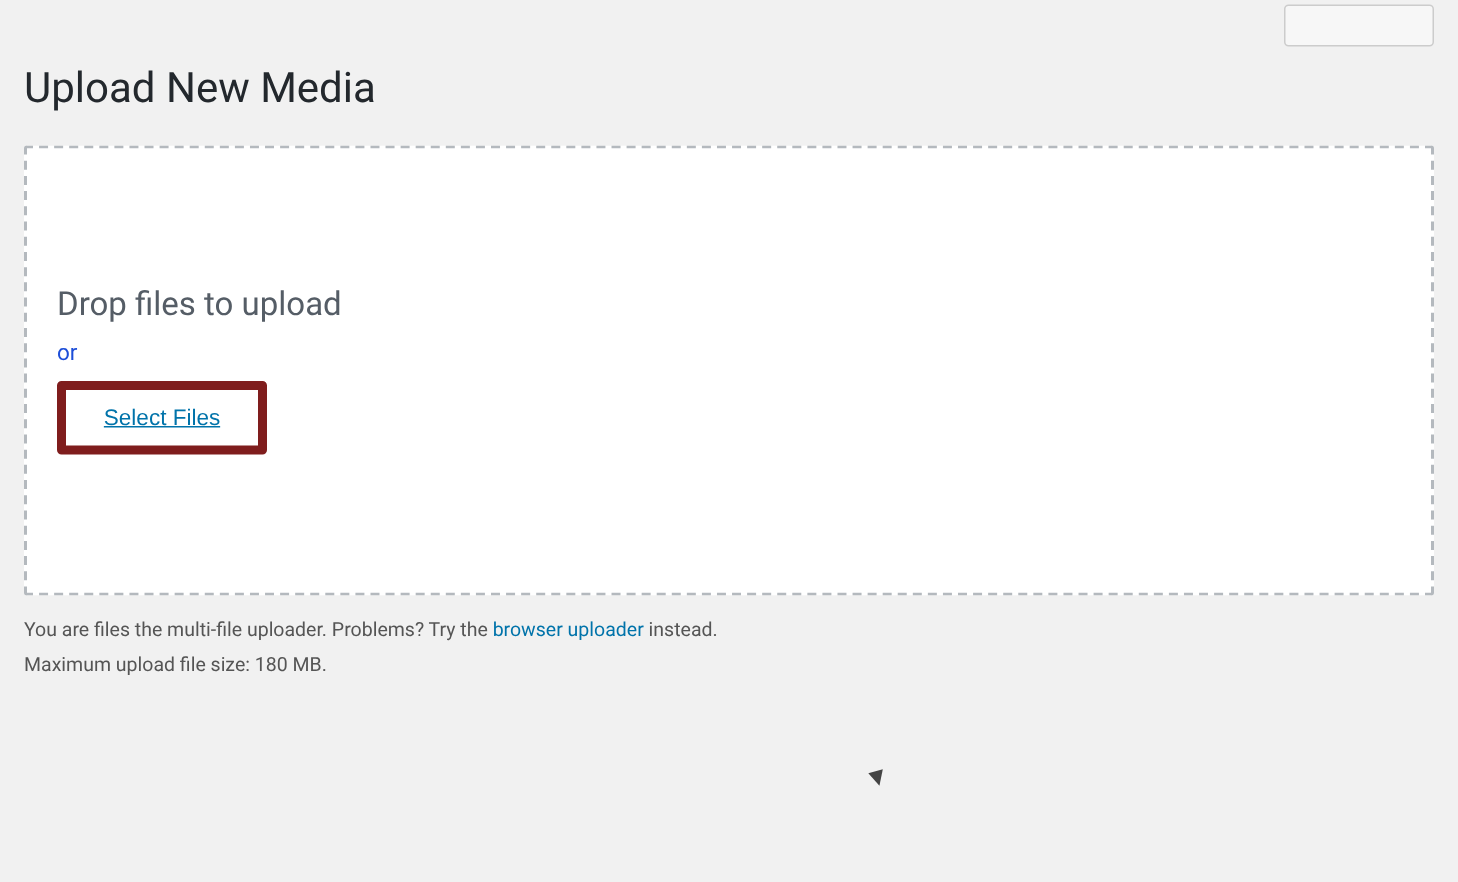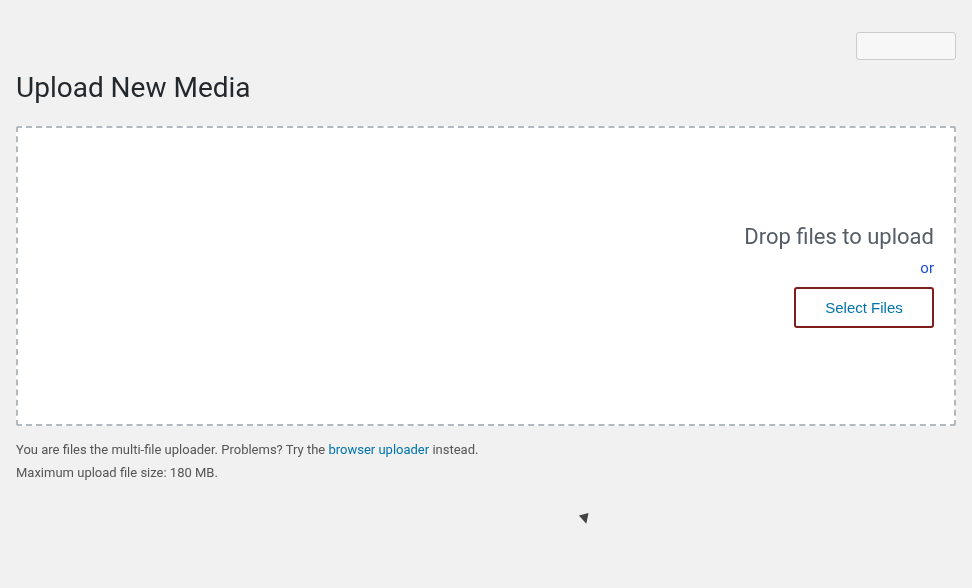--- a/index.html
+++ b/index.html
@@ -14,21 +14,21 @@
       background-color: #f1f1f1;
       font-family: -apple-system, BlinkMacSystemFont, "Segoe UI", Roboto, Oxygen, sans-serif;
       color: #444;
       overflow: hidden;
     }
 
     .page-wrapper {
       width: 972px;
       height: 588px;
       background-color: #f1f1f1;
-      padding: 32px 16px;
+      padding: 3px 16px;
       position: relative;
     }
 
     .top-bar {
       display: flex;
       justify-content: flex-end;
       margin-bottom: 10px;
     }
 
     .top-bar-button {
@@ -52,49 +52,50 @@
     }
 
     .upload-area {
       width: 100%;
       border: 2px dashed #b4b9be;
       border-radius: 2px;
       background-color: #fff;
       min-height: 300px;
       display: flex;
       flex-direction: column;
-      align-items: flex-end;
+      align-items: flex-start;
       justify-content: center;
       gap: 10px;
       padding: 40px 20px;
       cursor: default;
     }
 
     .drop-text {
       font-size: 22px;
       color: #555d66;
       font-weight: 400;
     }
 
     .or-text {
       font-size: 15px;
       color: #1d4ed8;
     }
 
     .select-files-btn {
       background-color: #fff;
-      border: 2px solid #7f1d1d;
+      border: 6px solid #7f1d1d;
       border-radius: 3px;
       color: #0073aa;
       font-size: 15px;
       padding: 10px 24px;
       cursor: pointer;
       min-width: 140px;
       text-align: center;
       transition: background 0.1s;
+      text-decoration: underline;
     }
 
     .info-text {
       margin-top: 14px;
       font-size: 13px;
       color: #555;
       line-height: 1.6;
     }
 
     .info-text a {

